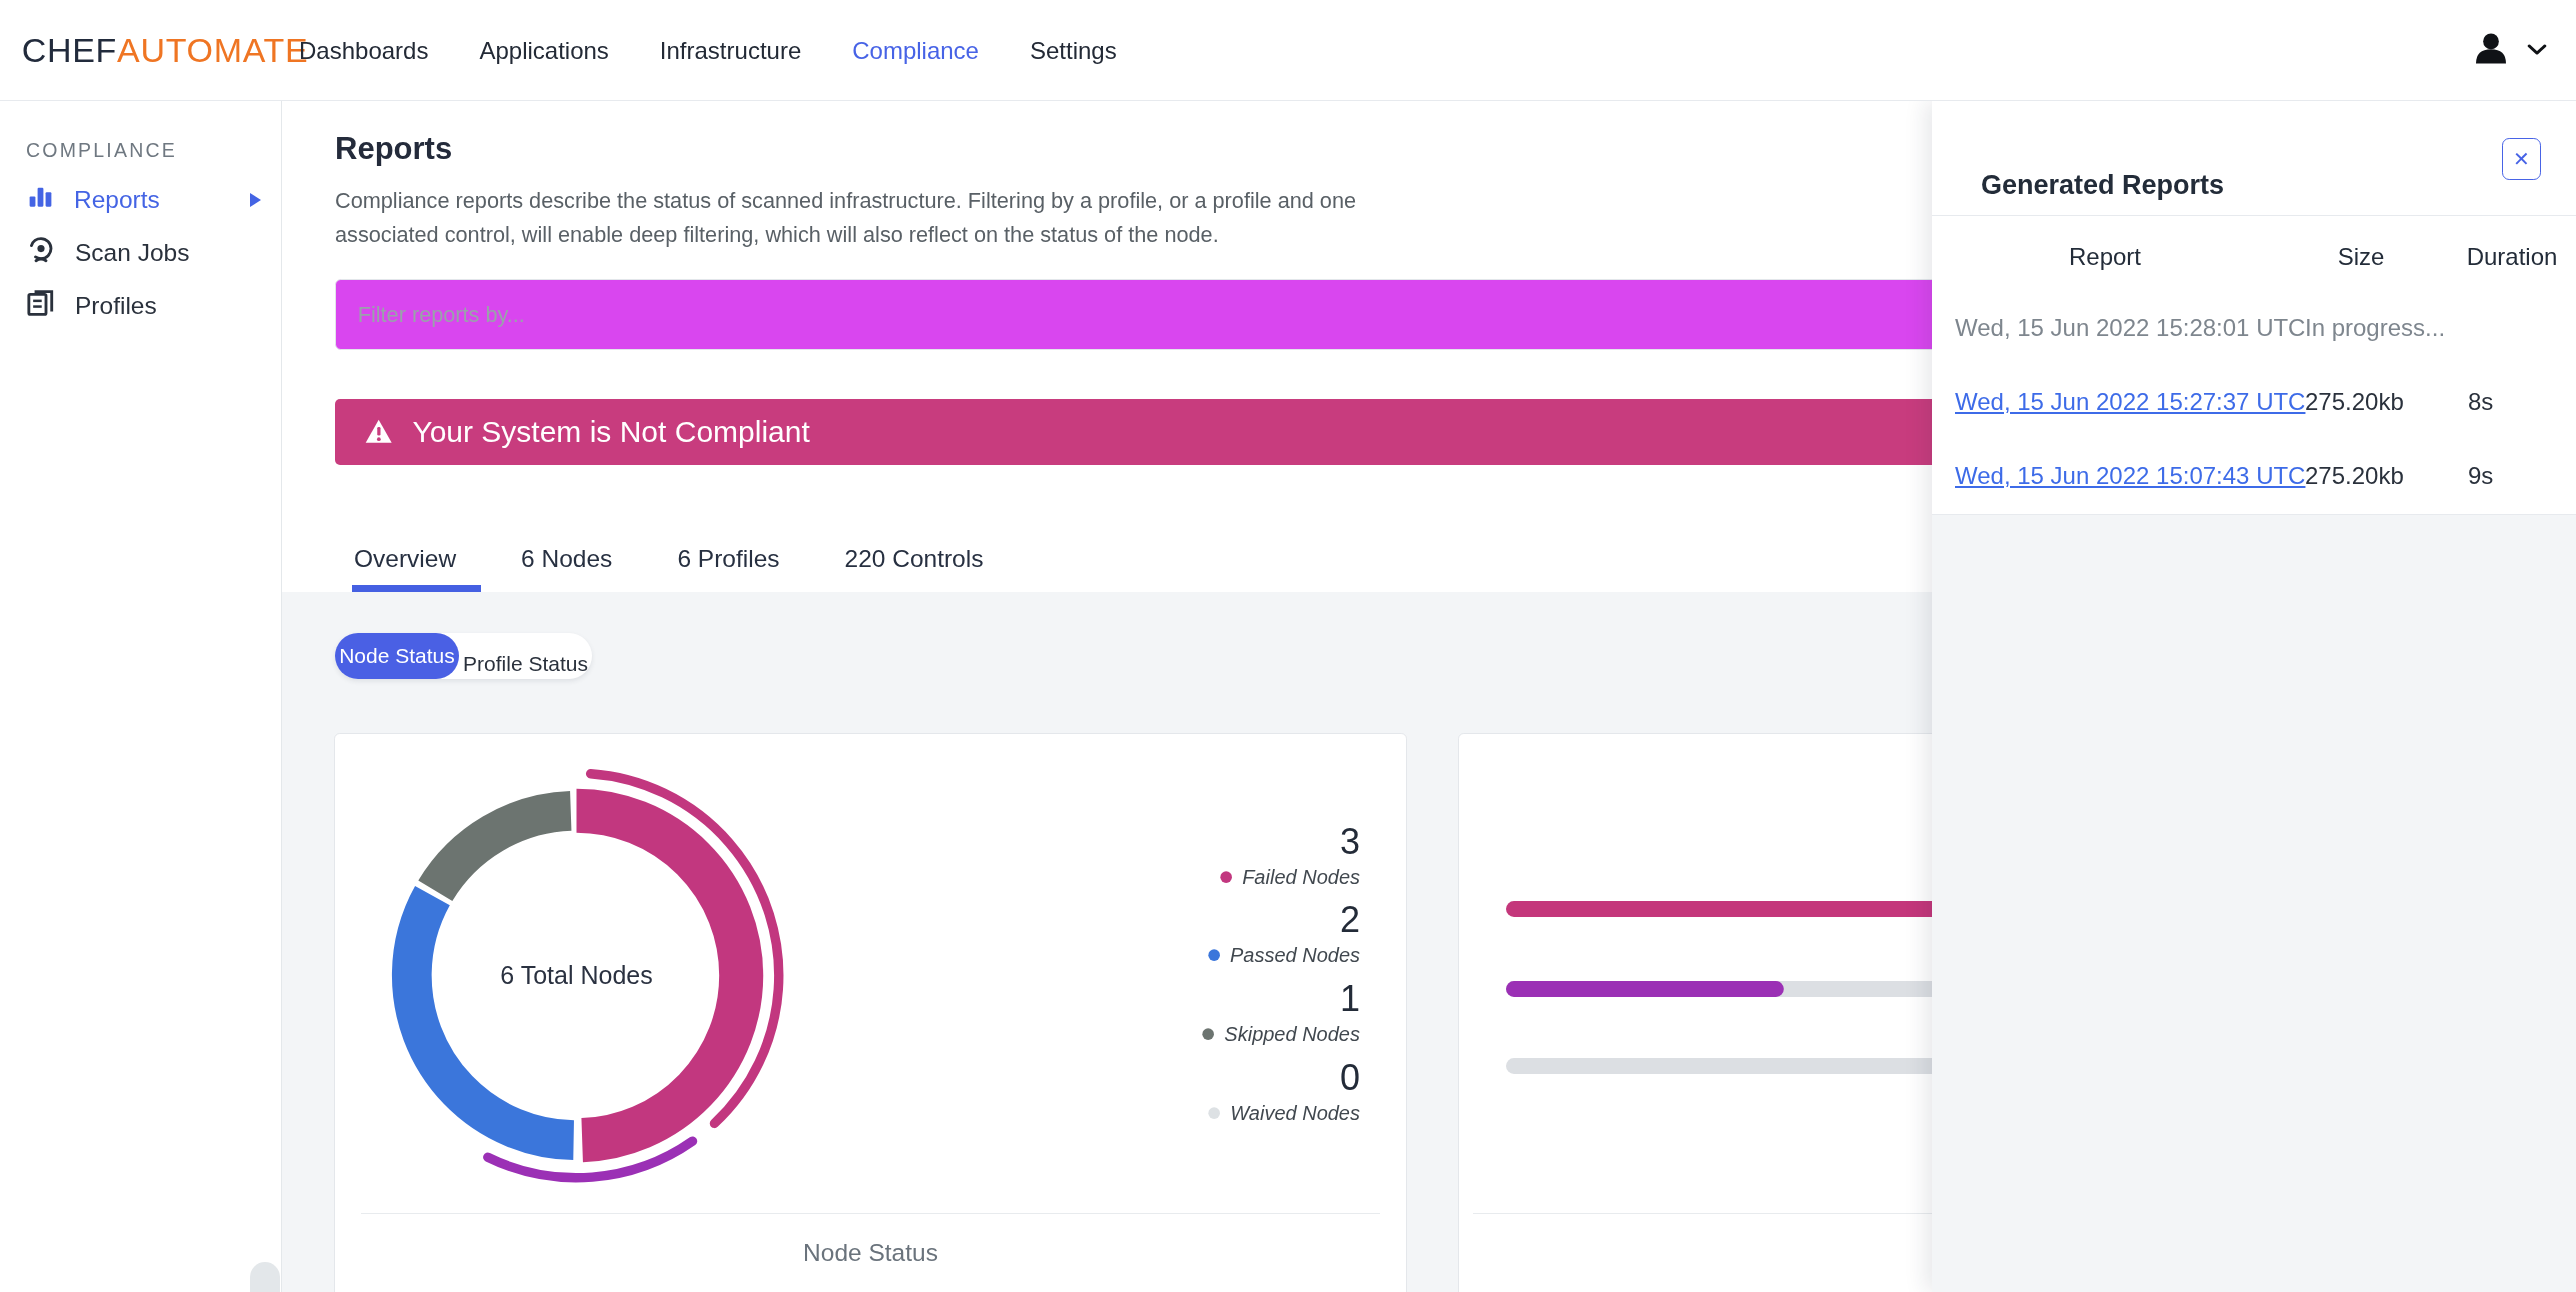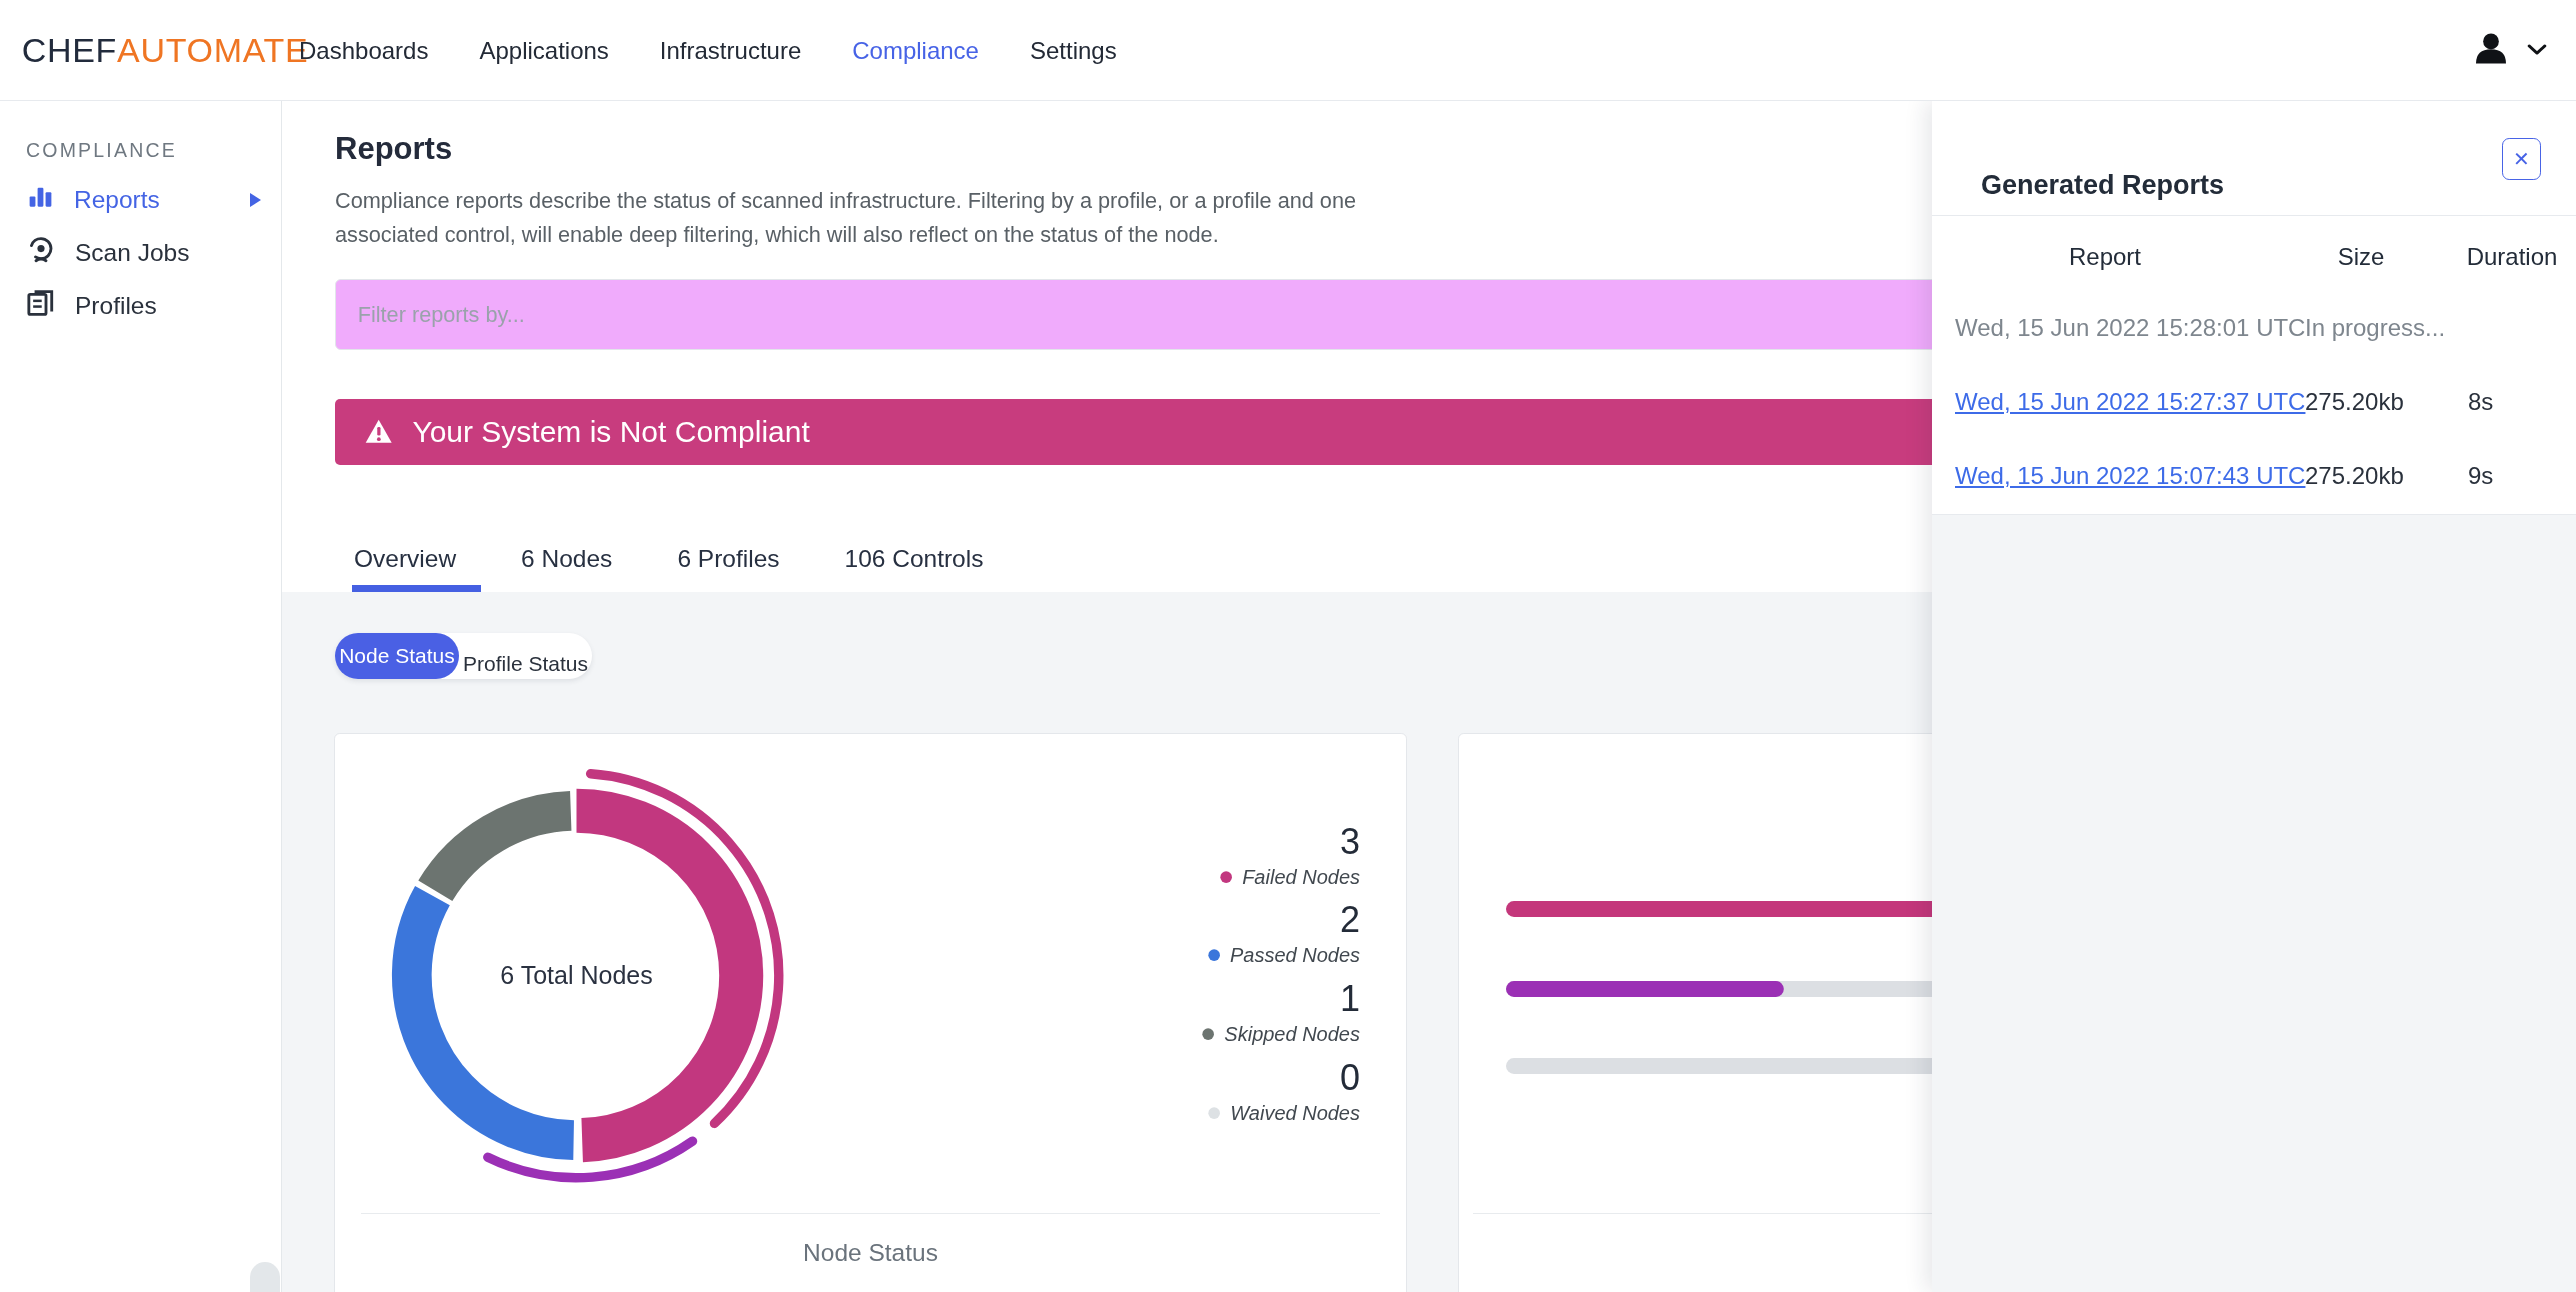--- a/index.html
+++ b/index.html
@@ -33,21 +33,21 @@
   .side-scroll { position:absolute; left:250px; top:1161px; width:30px; height:43px;
                  background:#e3e7ea; border-radius:15px 15px 0 0; }
 
   
   .main-white { position:absolute; left:282px; top:101px; width:2294px; height:491px; background:#ffffff; }
   .main-gray  { position:absolute; left:282px; top:592px; width:2294px; height:700px; background:#f3f5f7; }
 
   .page-title { position:absolute; left:335px; top:131px; font-size:31px; font-weight:700; color:#242b3b; }
   .page-desc  { position:absolute; left:335px; top:184px; width:1115px; font-size:21.7px; line-height:34px; color:#596066; }
 
-  .filter-input { position:absolute; left:335px; top:279px; width:2199px; height:71px; background:#f0abfc;
+  .filter-input { position:absolute; left:335px; top:279px; width:2199px; height:71px; background:#d946ef;
                   border:1.4px solid #e2e6ea; border-radius:5.8px; font-size:21.7px; color:#2a313c;
                   padding:0 21.7px; outline:none; font-family:"Liberation Sans", sans-serif; }
   .filter-input::placeholder { color:#9aa2ab; }
 
   .banner { position:absolute; left:335px; top:399px; width:2199px; height:66px; background:#c83c7e;
             border-radius:5px; display:flex; align-items:center; padding-left:30px; gap:20px; }
   .banner-text { color:#ffffff; font-size:30px; font-weight:500; }
 
   .tabs { position:absolute; left:354px; top:526px; height:65px; display:flex; gap:65px; align-items:center; }
   .tab { font-size:24.5px; color:#273041; cursor:pointer; white-space:nowrap; }
@@ -184,21 +184,21 @@
           <circle cx="19.2" cy="28" r="2.6" fill="#c83c7e"></circle>
         </svg>
     </span>
     <span class="banner-text">Your System is Not Compliant</span>
   </div>
 
   <div class="tabs">
     <span class="tab">Overview</span>
     <span class="tab">6 Nodes</span>
     <span class="tab">6 Profiles</span>
-    <span class="tab">106 Controls</span>
+    <span class="tab">220 Controls</span>
   </div>
   <div class="tab-underline"></div>
 
   <div class="toggle">
     <div class="toggle-active">Node Status</div>
     <div class="toggle-inactive">Profile Status</div>
   </div>
 
   <section class="card node-card">
     <div class="donut-wrap">

